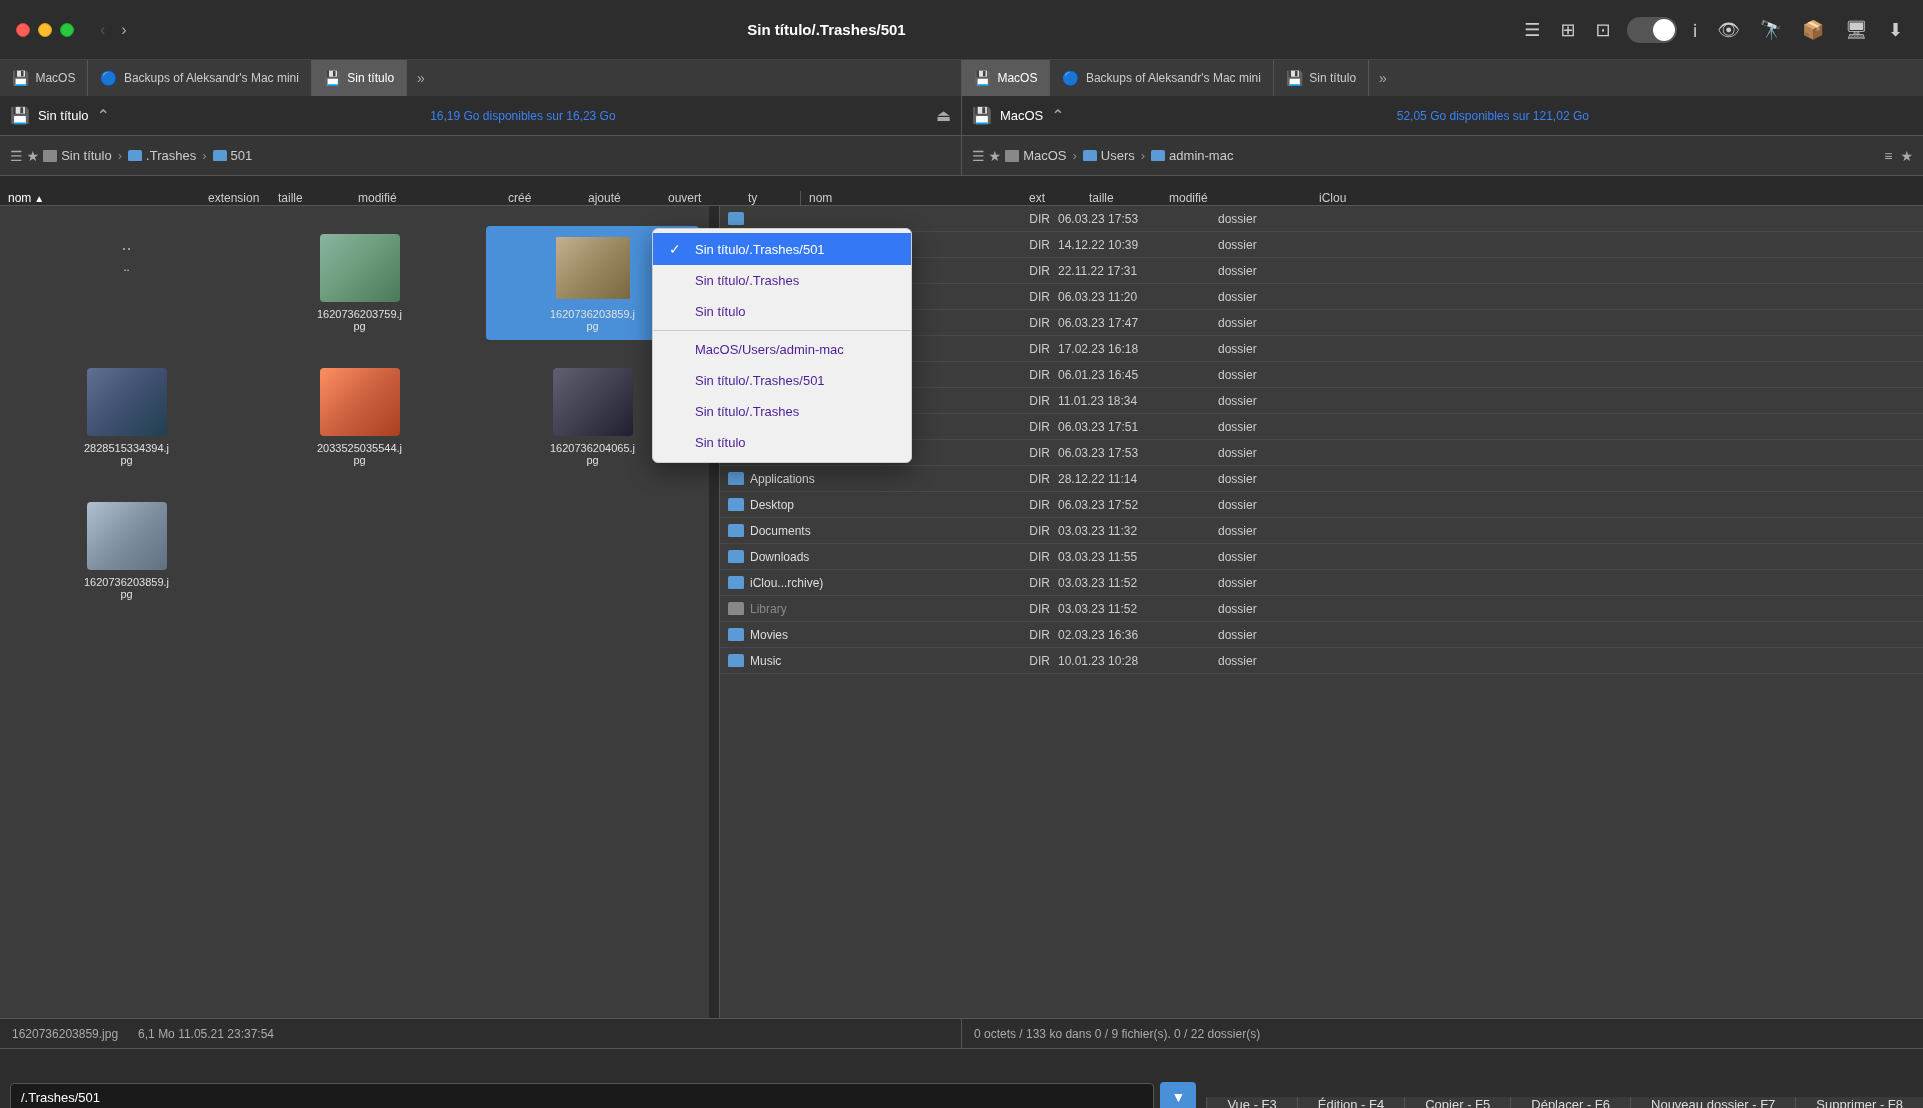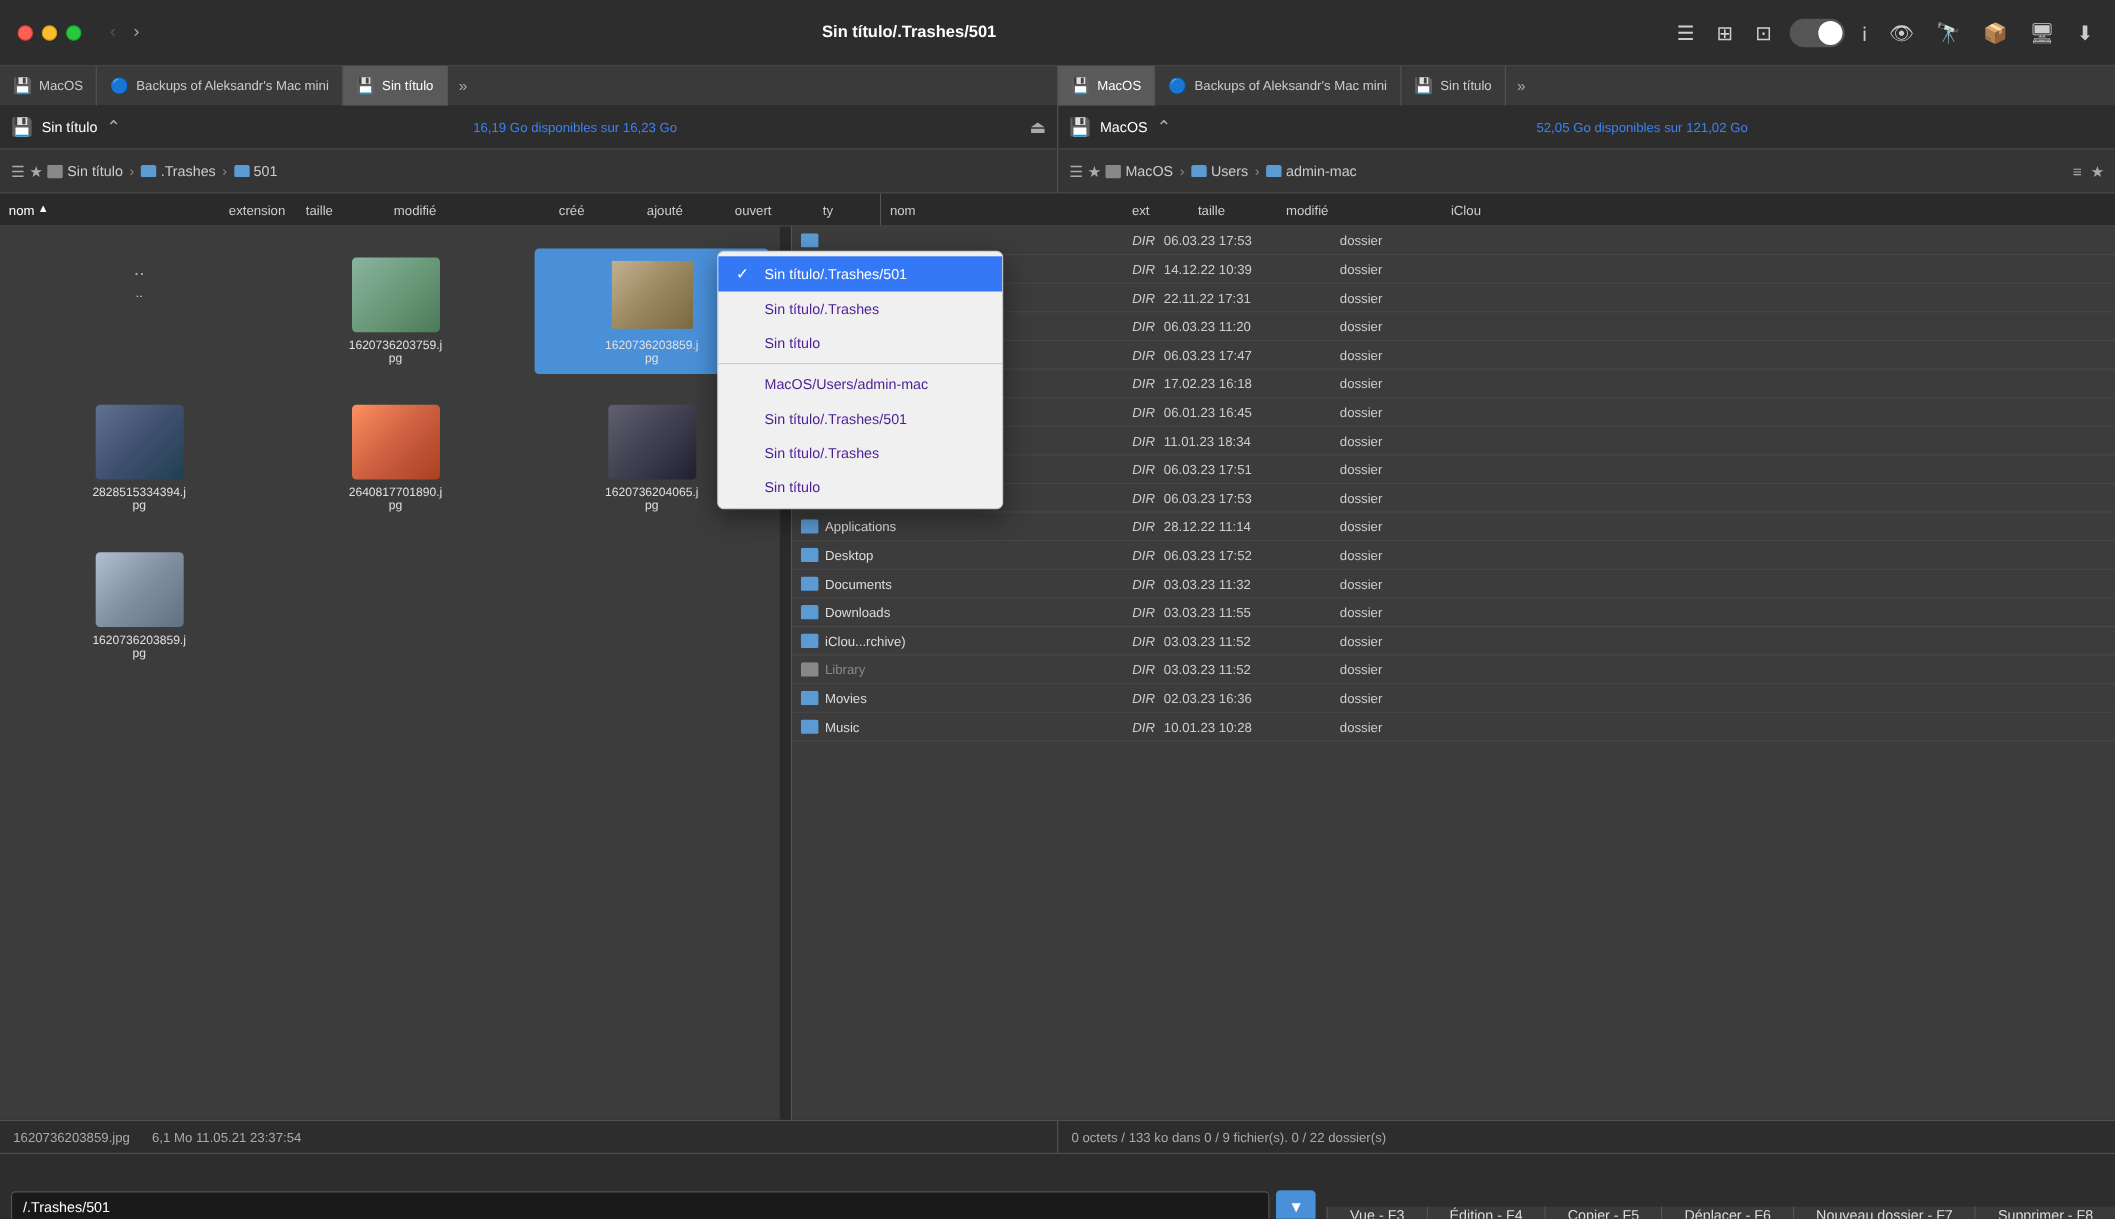--- a/index.html
+++ b/index.html
@@ -210,20 +210,21 @@
       font-size: 14px;
       cursor: pointer;
     }
 
     
     .column-headers {
       display: flex;
       background: #2a2a2a;
       height: 30px;
       border-bottom: 1px solid #555;
+      align-items: flex-end;
     }
     .left-headers, .right-headers {
       display: flex;
       align-items: center;
     }
     .left-headers { flex: 0 0 720px; border-right: 1px solid #555; }
     .right-headers { flex: 1; }
     .col-header {
       padding: 0 8px;
       font-size: 12px;
@@ -465,21 +466,21 @@
       display: inline-block;
       width: 14px;
       height: 12px;
       background: #888;
       border-radius: 1px;
     }
 
     
     .r-col-name { width: 200px; display: flex; align-items: center; gap: 6px; }
     .r-col-ext { width: 50px; color: #aaa; }
-    .r-col-size { width: 80px; text-align: right; padding-right: 8px; color: #ccc; font-style: italic; }
+    .r-col-size { width: 80px; text-align: right; padding-right: 8px; color: #ccc; }
     .r-col-modified { width: 160px; color: #ccc; }
     .r-col-type { width: 80px; color: #ccc; }
   </style>
 </head>
 <body>
 
 <div class="titlebar">
   <div class="traffic-lights">
     <div class="traffic-light tl-red"></div>
     <div class="traffic-light tl-yellow"></div>
@@ -670,21 +671,21 @@
         <span class="icon-label">1620736203859.jpg</span>
       </div>
 
       <div class="icon-item">
         <div class="photo-thumb photo-bg-3"></div>
         <span class="icon-label">2828515334394.jpg</span>
       </div>
 
       <div class="icon-item">
         <div class="photo-thumb photo-bg-4"></div>
-        <span class="icon-label">2640817701890.jpg</span>
+        <span class="icon-label">2033525035544.jpg</span>
       </div>
 
       <div class="icon-item">
         <div class="photo-thumb photo-bg-5"></div>
         <span class="icon-label">1620736204065.jpg</span>
       </div>
 
       <div class="icon-item">
         <div class="photo-thumb photo-bg-7"></div>
         <span class="icon-label">1620736203859.jpg</span>

